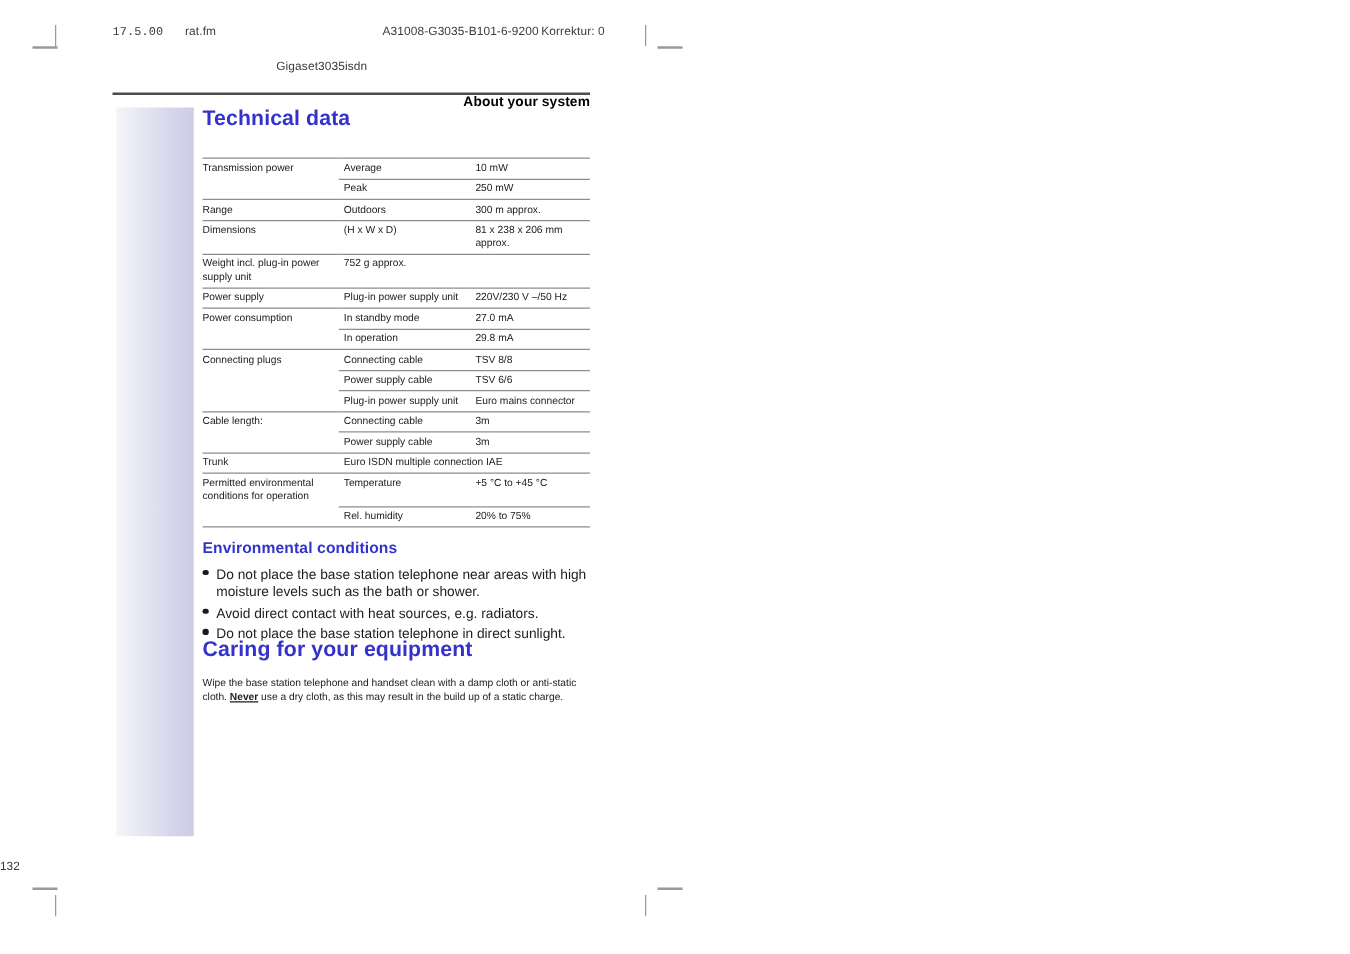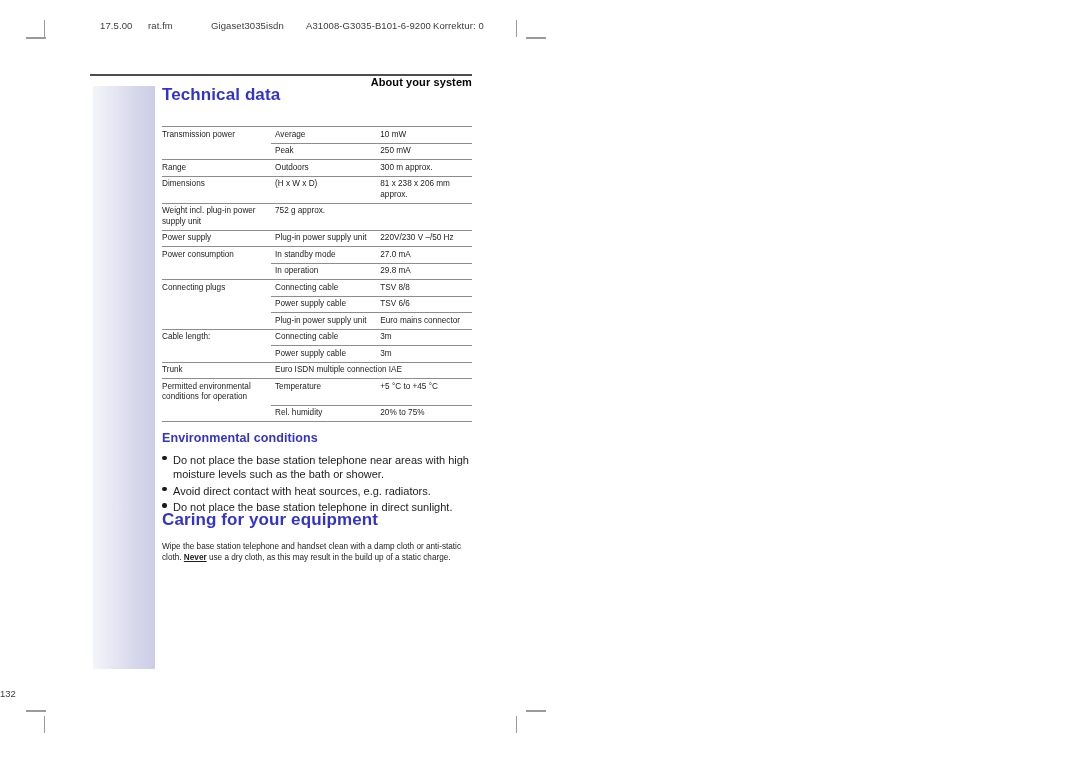--- a/index.html
+++ b/index.html
@@ -38,23 +38,23 @@
     position: absolute;
     left: 88px;
     top: 20px;
     width: 440px;
     height: 18px;
     font-size: 9.5px;
     color: #3b3b3b;
     letter-spacing: 0.1px;
   }
   .running-head span { position: absolute; top: 0; white-space: nowrap; }
-  .rh-date   { left: 12px; }
+  .rh-date   { left: 2px; font-family: Liberation Mono, monospace; }
   .rh-file   { left: 60px; }
-  .rh-model  { left: 123px; }
+  .rh-model  { left: 133px; margin-top: 28px; }
   .rh-docnum { left: 218px; }
   .rh-korr   { left: 345px; }
 
   
   .chapter-title {
     position: absolute;
     left: 90px;
     top: 57px;
     width: 382px;
     text-align: right;

